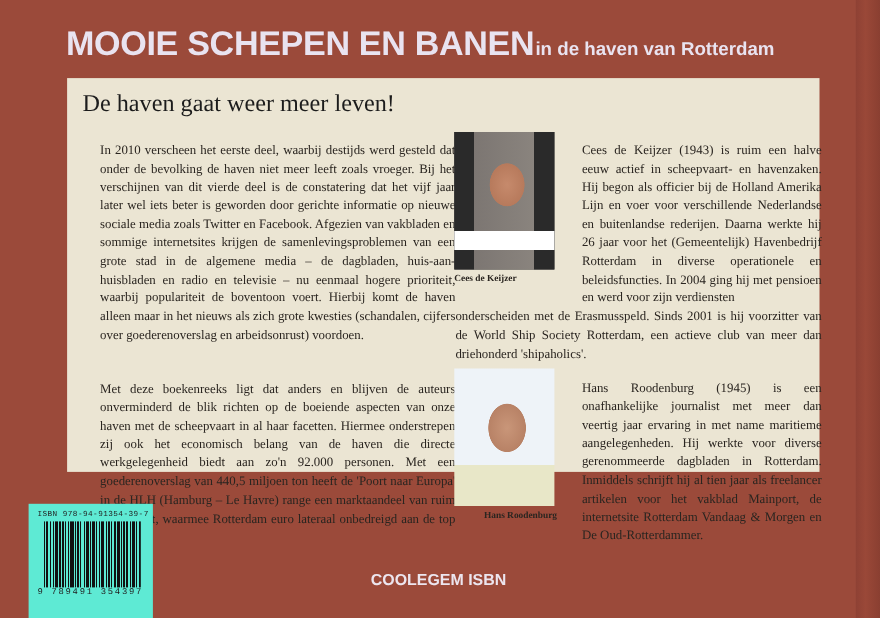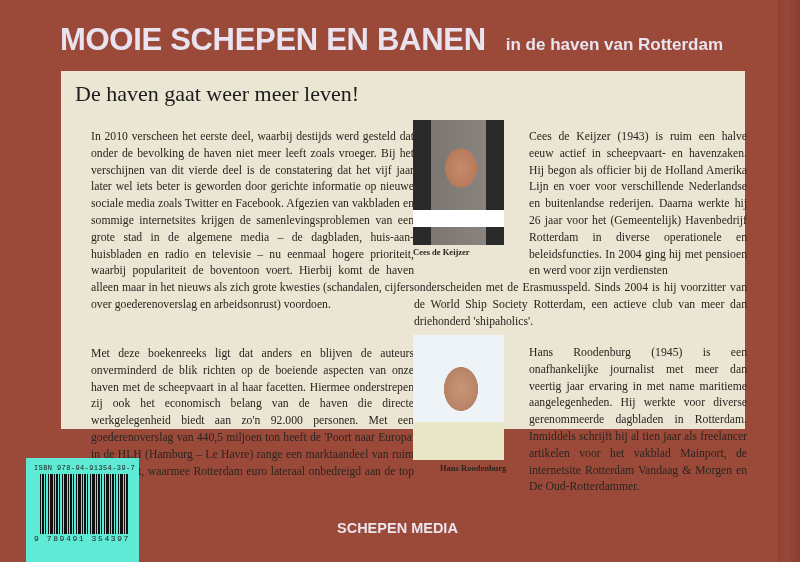--- a/index.html
+++ b/index.html
@@ -8,21 +8,21 @@
     background:#9b4a3a;
     position:relative;
     font-family:"Liberation Serif","DejaVu Serif",serif;
   }
   .spine {
     position:absolute; left:778px; top:0; width:22px; height:562px;
     background:linear-gradient(to right,#8e4134,#9a4838 40%,#8a3f31);
   }
   .title-row {
     position:absolute; left:60px; top:22px; right:30px; height:44px;
-    display:flex; align-items:baseline; gap:20px;
+    display:flex; align-items:baseline; gap:1px;
     font-family:"Liberation Sans","DejaVu Sans",sans-serif;
     color:#e9e3f0; font-weight:bold;
   }
   .title-main { font-size:31px; letter-spacing:-0.3px; }
   .title-sub { font-size:17px;text-align:center; }
   .panel {
     position:absolute; left:61px; top:71px; width:684px; height:358px;
     background:#ebe5d3;
   }
   .headline {
@@ -101,26 +101,26 @@
 
 <div class="panel">
   <div class="headline">De haven gaat weer meer leven!</div>
 
   <p class="col-text left-col">In 2010 verscheen het eerste deel, waarbij destijds werd gesteld dat onder de bevolking de haven niet meer leeft zoals vroeger. Bij het verschijnen van dit vierde deel is de constatering dat het vijf jaar later wel iets beter is geworden door gerichte informatie op nieuwe sociale media zoals Twitter en Facebook. Afgezien van vakbladen en sommige internetsites krijgen de samenlevingsproblemen van een grote stad in de algemene media – de dagbladen, huis-aan-huisbladen en radio en televisie – nu eenmaal hogere prioriteit, waarbij populariteit de boventoon voert. Hierbij komt de haven alleen maar in het nieuws als zich grote kwesties (schandalen, cijfers over goederenoverslag en arbeidsonrust) voordoen.</p>
   <p class="col-text left-p2">Met deze boekenreeks ligt dat anders en blijven de auteurs onverminderd de blik richten op de boeiende aspecten van onze haven met de scheepvaart in al haar facetten. Hiermee onderstrepen zij ook het economisch belang van de haven die directe werkgelegenheid biedt aan zo'n 92.000 personen. Met een goederenoverslag van 440,5 miljoen ton heeft de 'Poort naar Europa' in de HLH (Hamburg – Le Havre) range een marktaandeel van ruim 37 procent, waarmee Rotterdam euro lateraal onbedreigd aan de top staat.</p>
 
   <div class="photo photo1"></div>
   <div class="caption cap1">Cees de Keijzer</div>
   <p class="col-text right-p1">Cees de Keijzer (1943) is ruim een halve eeuw actief in scheepvaart- en havenzaken. Hij begon als officier bij de Holland Amerika Lijn en voer voor verschillende Nederlandse en buitenlandse rederijen. Daarna werkte hij 26 jaar voor het (Gemeentelijk) Havenbedrijf Rotterdam in diverse operationele en beleidsfuncties. In 2004 ging hij met pensioen en werd voor zijn verdiensten</p>
-  <p class="col-text right-p1b">onderscheiden met de Erasmusspeld. Sinds 2004 is hij voorzitter van de World Ship Society Rotterdam, een actieve club van meer dan driehonderd 'shipaholics'.</p>
+  <p class="col-text right-p1b">onderscheiden met de Erasmusspeld. Sinds 2001 is hij voorzitter van de World Ship Society Rotterdam, een actieve club van meer dan driehonderd 'shipaholics'.</p>
 
   <div class="photo photo2"></div>
   <div class="caption cap2">Hans Roodenburg</div>
   <p class="col-text right-p2">Hans Roodenburg (1945) is een onafhankelijke journalist met meer dan veertig jaar ervaring in met name maritieme aangelegenheden. Hij werkte voor diverse gerenommeerde dagbladen in Rotterdam. Inmiddels schrijft hij al tien jaar als freelancer artikelen voor het vakblad Mainport, de internetsite Rotterdam Vandaag &amp; Morgen en De Oud-Rotterdammer.</p>
 </div>
 
-<div class="publisher">SCHEPEN MEDIA</div>
+<div class="publisher">COOLEGEM ISBN</div>
 
 <div class="barcode-box">
   <div class="isbn-top">ISBN 978-94-91354-39-7</div>
   <div class="bars"></div>
   <div class="isbn-bottom">9 789491 354397</div>
 </div>
 
 </body></html>

